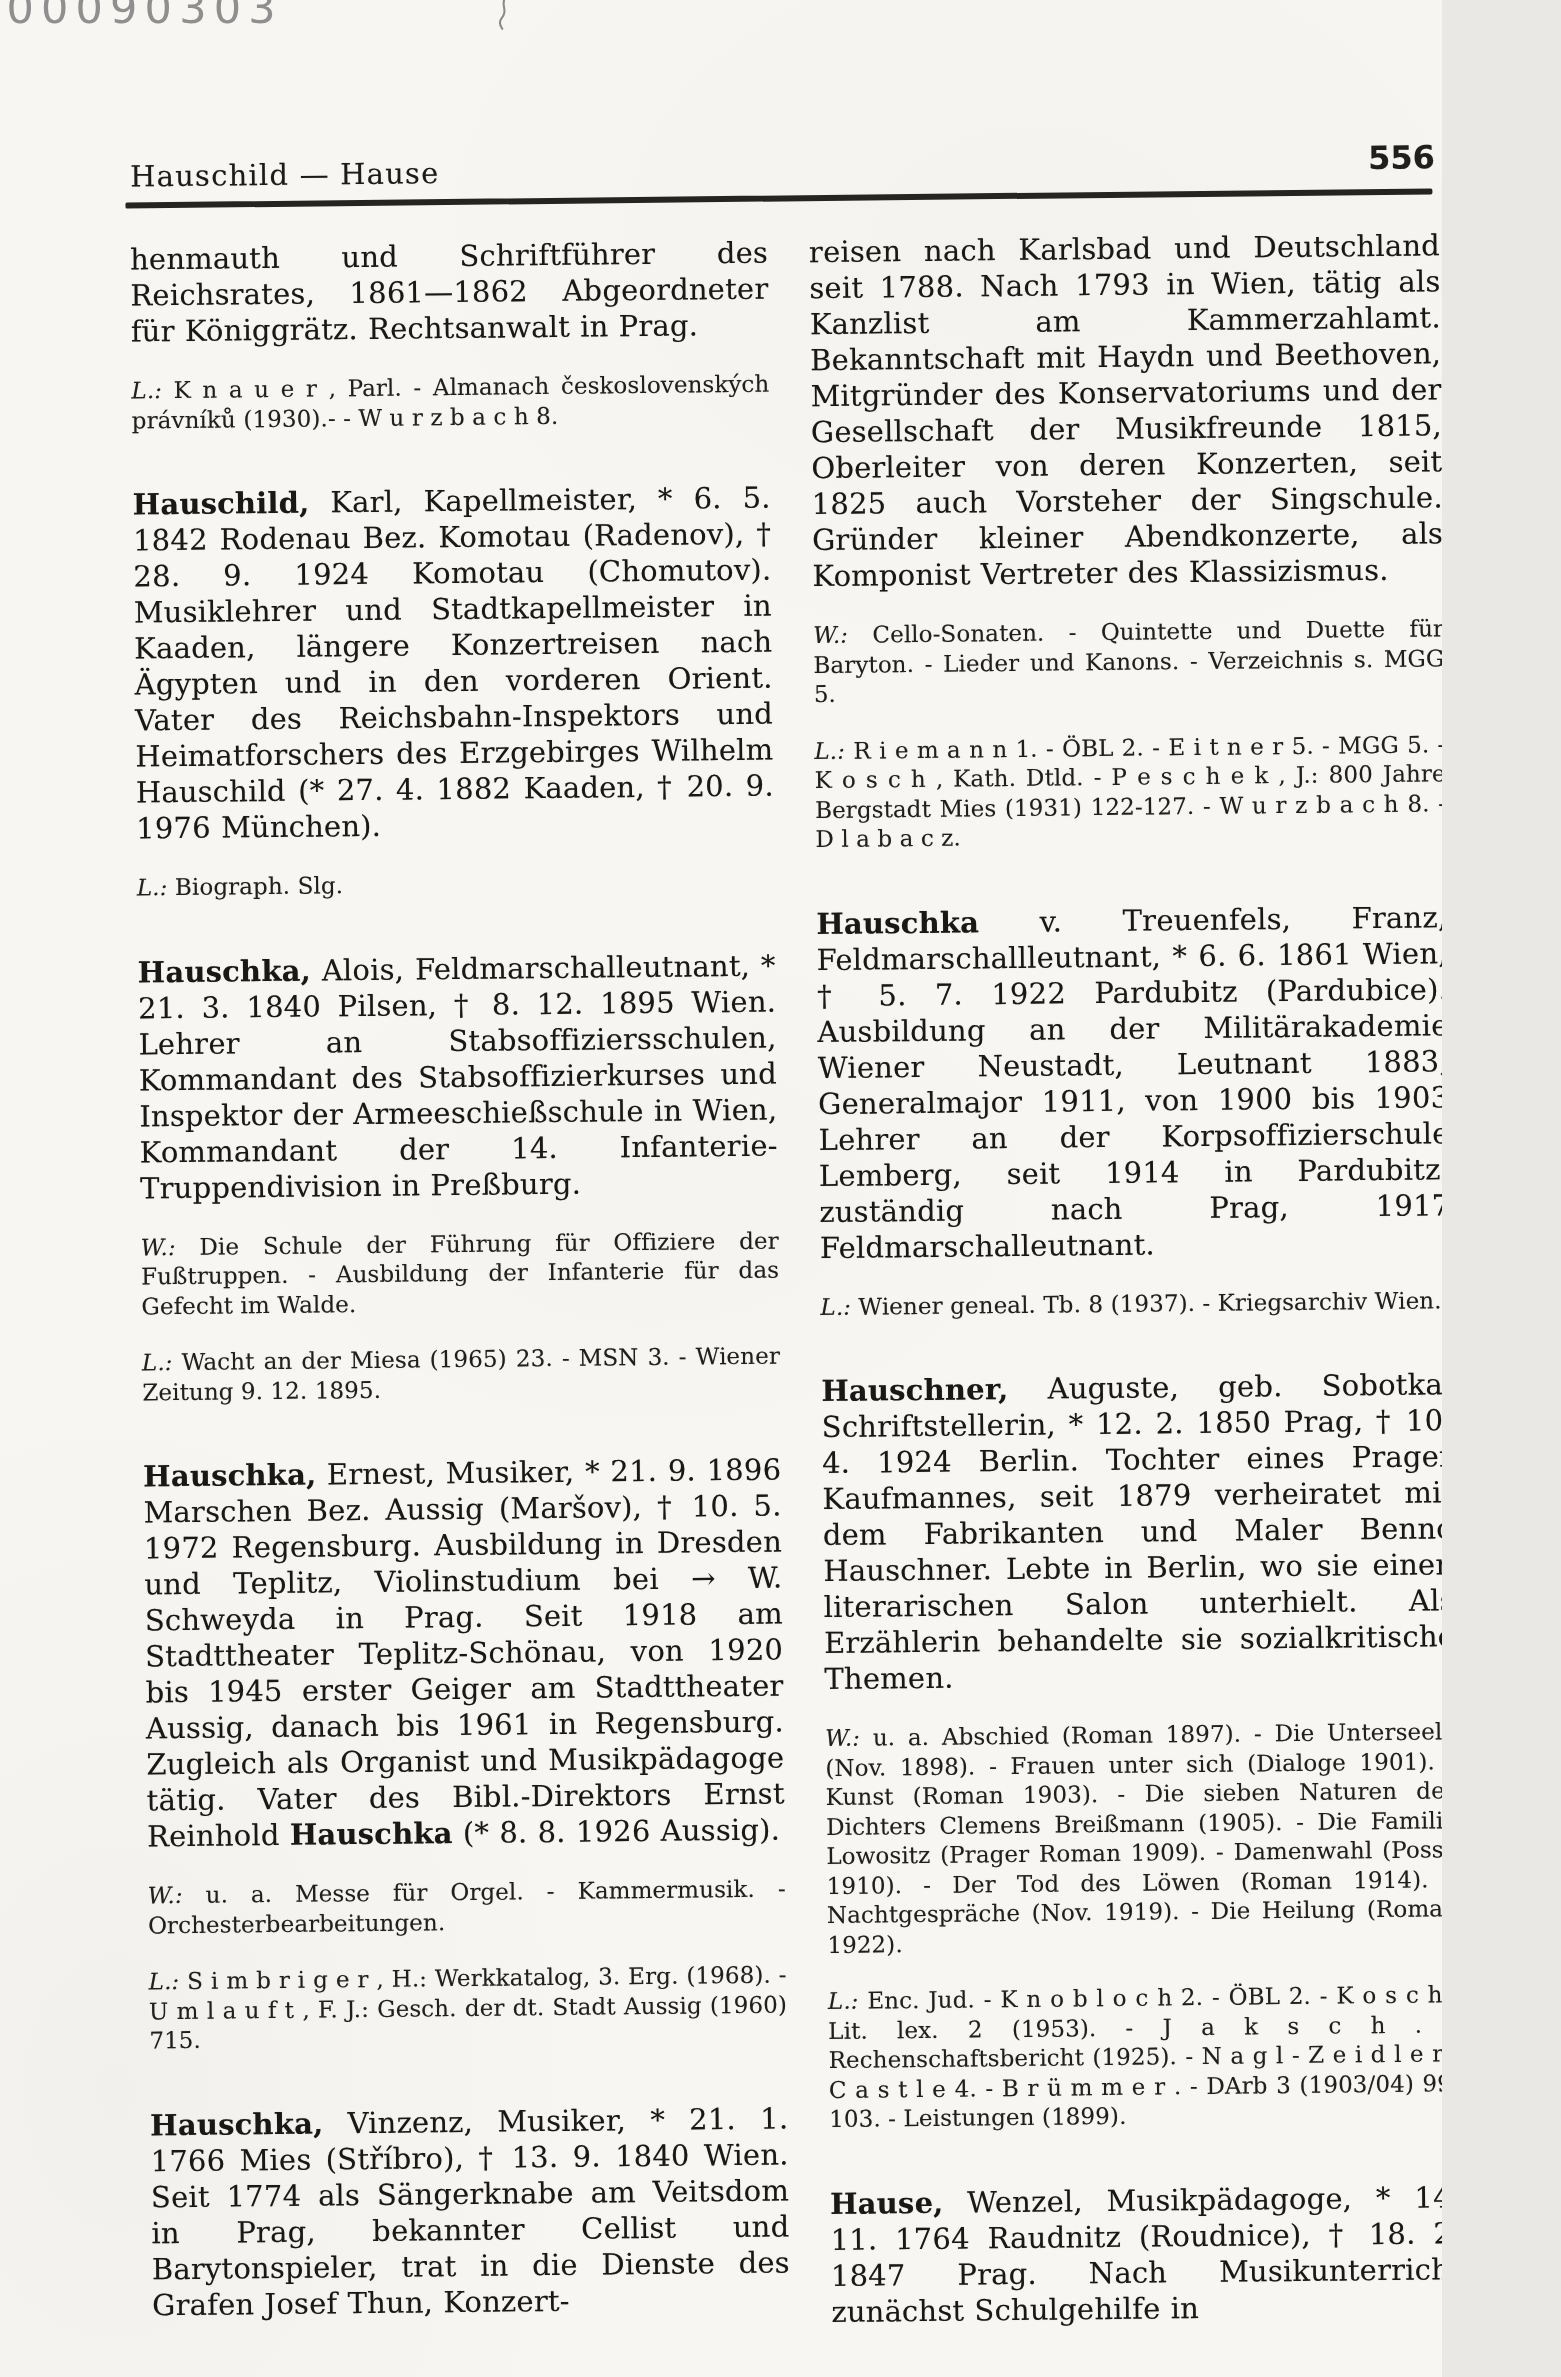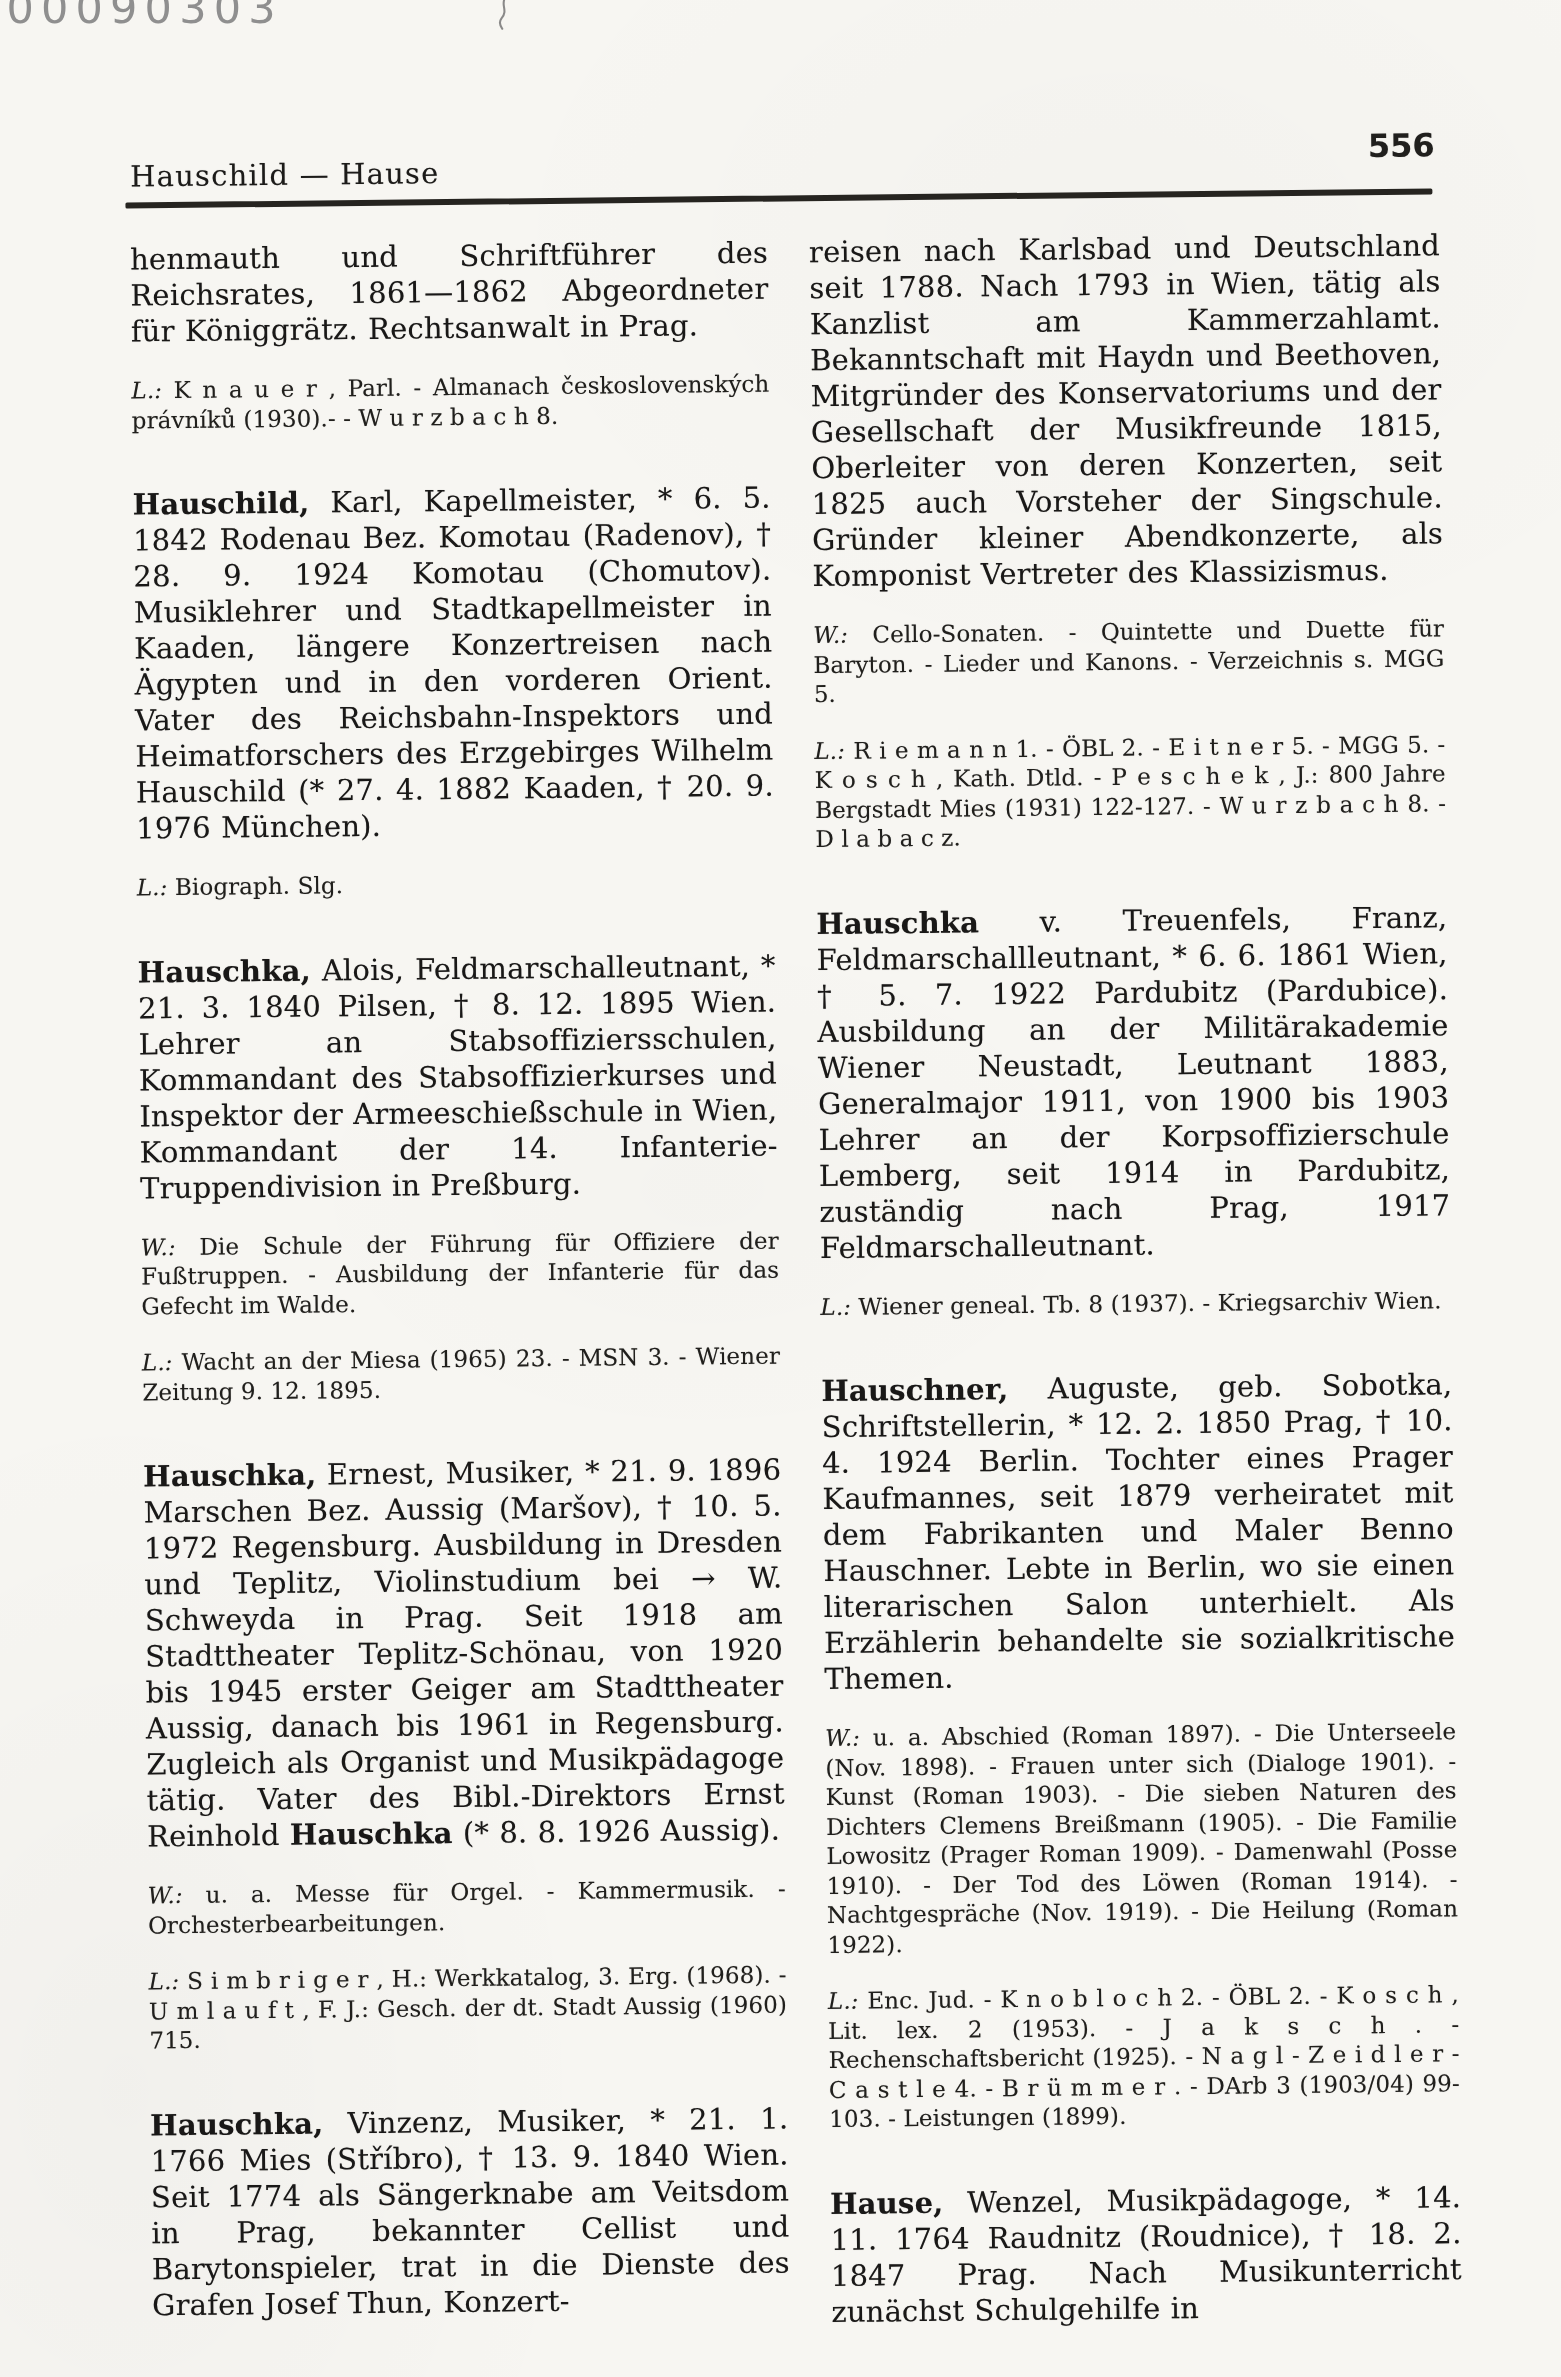--- a/index.html
+++ b/index.html
@@ -2,21 +2,21 @@
 <html style="font-size:12.8px"><head>
 <meta charset="utf-8">
 <style>
   html,body{margin:0;padding:0;}
   body{
     width:1561px;height:2377px;
     background:#e9e8e4;
     font-family:"DejaVu Serif",serif;
   }
   .page{
-    position:relative;width:1561px;height:2377px;overflow:hidden;
+    position:relative;width:1442px;height:2377px;overflow:hidden;
     background:
       radial-gradient(1036px 717px at 72% 10%, rgba(0,0,0,0.014), transparent 65%),
       radial-gradient(797px 1196px at 8% 88%, rgba(0,0,0,0.022), transparent 60%),
       radial-gradient(638px 399px at 45% 50%, rgba(0,0,0,0.010), transparent 70%),
       #f7f6f2;
     color:#191817;
   }
   
   .scan-stamp{
     position:absolute;left:6.4px;top:-17.5px;
@@ -29,21 +29,21 @@
     position:absolute;left:0;top:0;width:1561px;height:2377px;
     transform:rotate(-0.62deg);
     transform-origin:175px 255px;
   }
   .running-title{
     position:absolute;left:131px;top:159px;
     font-size:29px;letter-spacing:1.2px;color:#1c1b19;
     text-shadow:0 0 0.8px rgba(25,24,23,.35);
   }
   .page-number{
-    position:absolute;left:1369px;top:140px;
+    position:absolute;left:1369px;top:152px;
     font-family:"DejaVu Sans",sans-serif;
     font-size:32px;font-weight:bold;color:#201f1d;
     text-shadow:0 0 0.8px rgba(25,24,23,.3);
   }
   .header-rule{
     position:absolute;left:126px;top:202px;width:1307px;height:5.6px;
     background:#262420;border-radius:1.6px;
   }
   .col{position:absolute;top:241px;}
   .col-left{left:130px;width:638px;}

